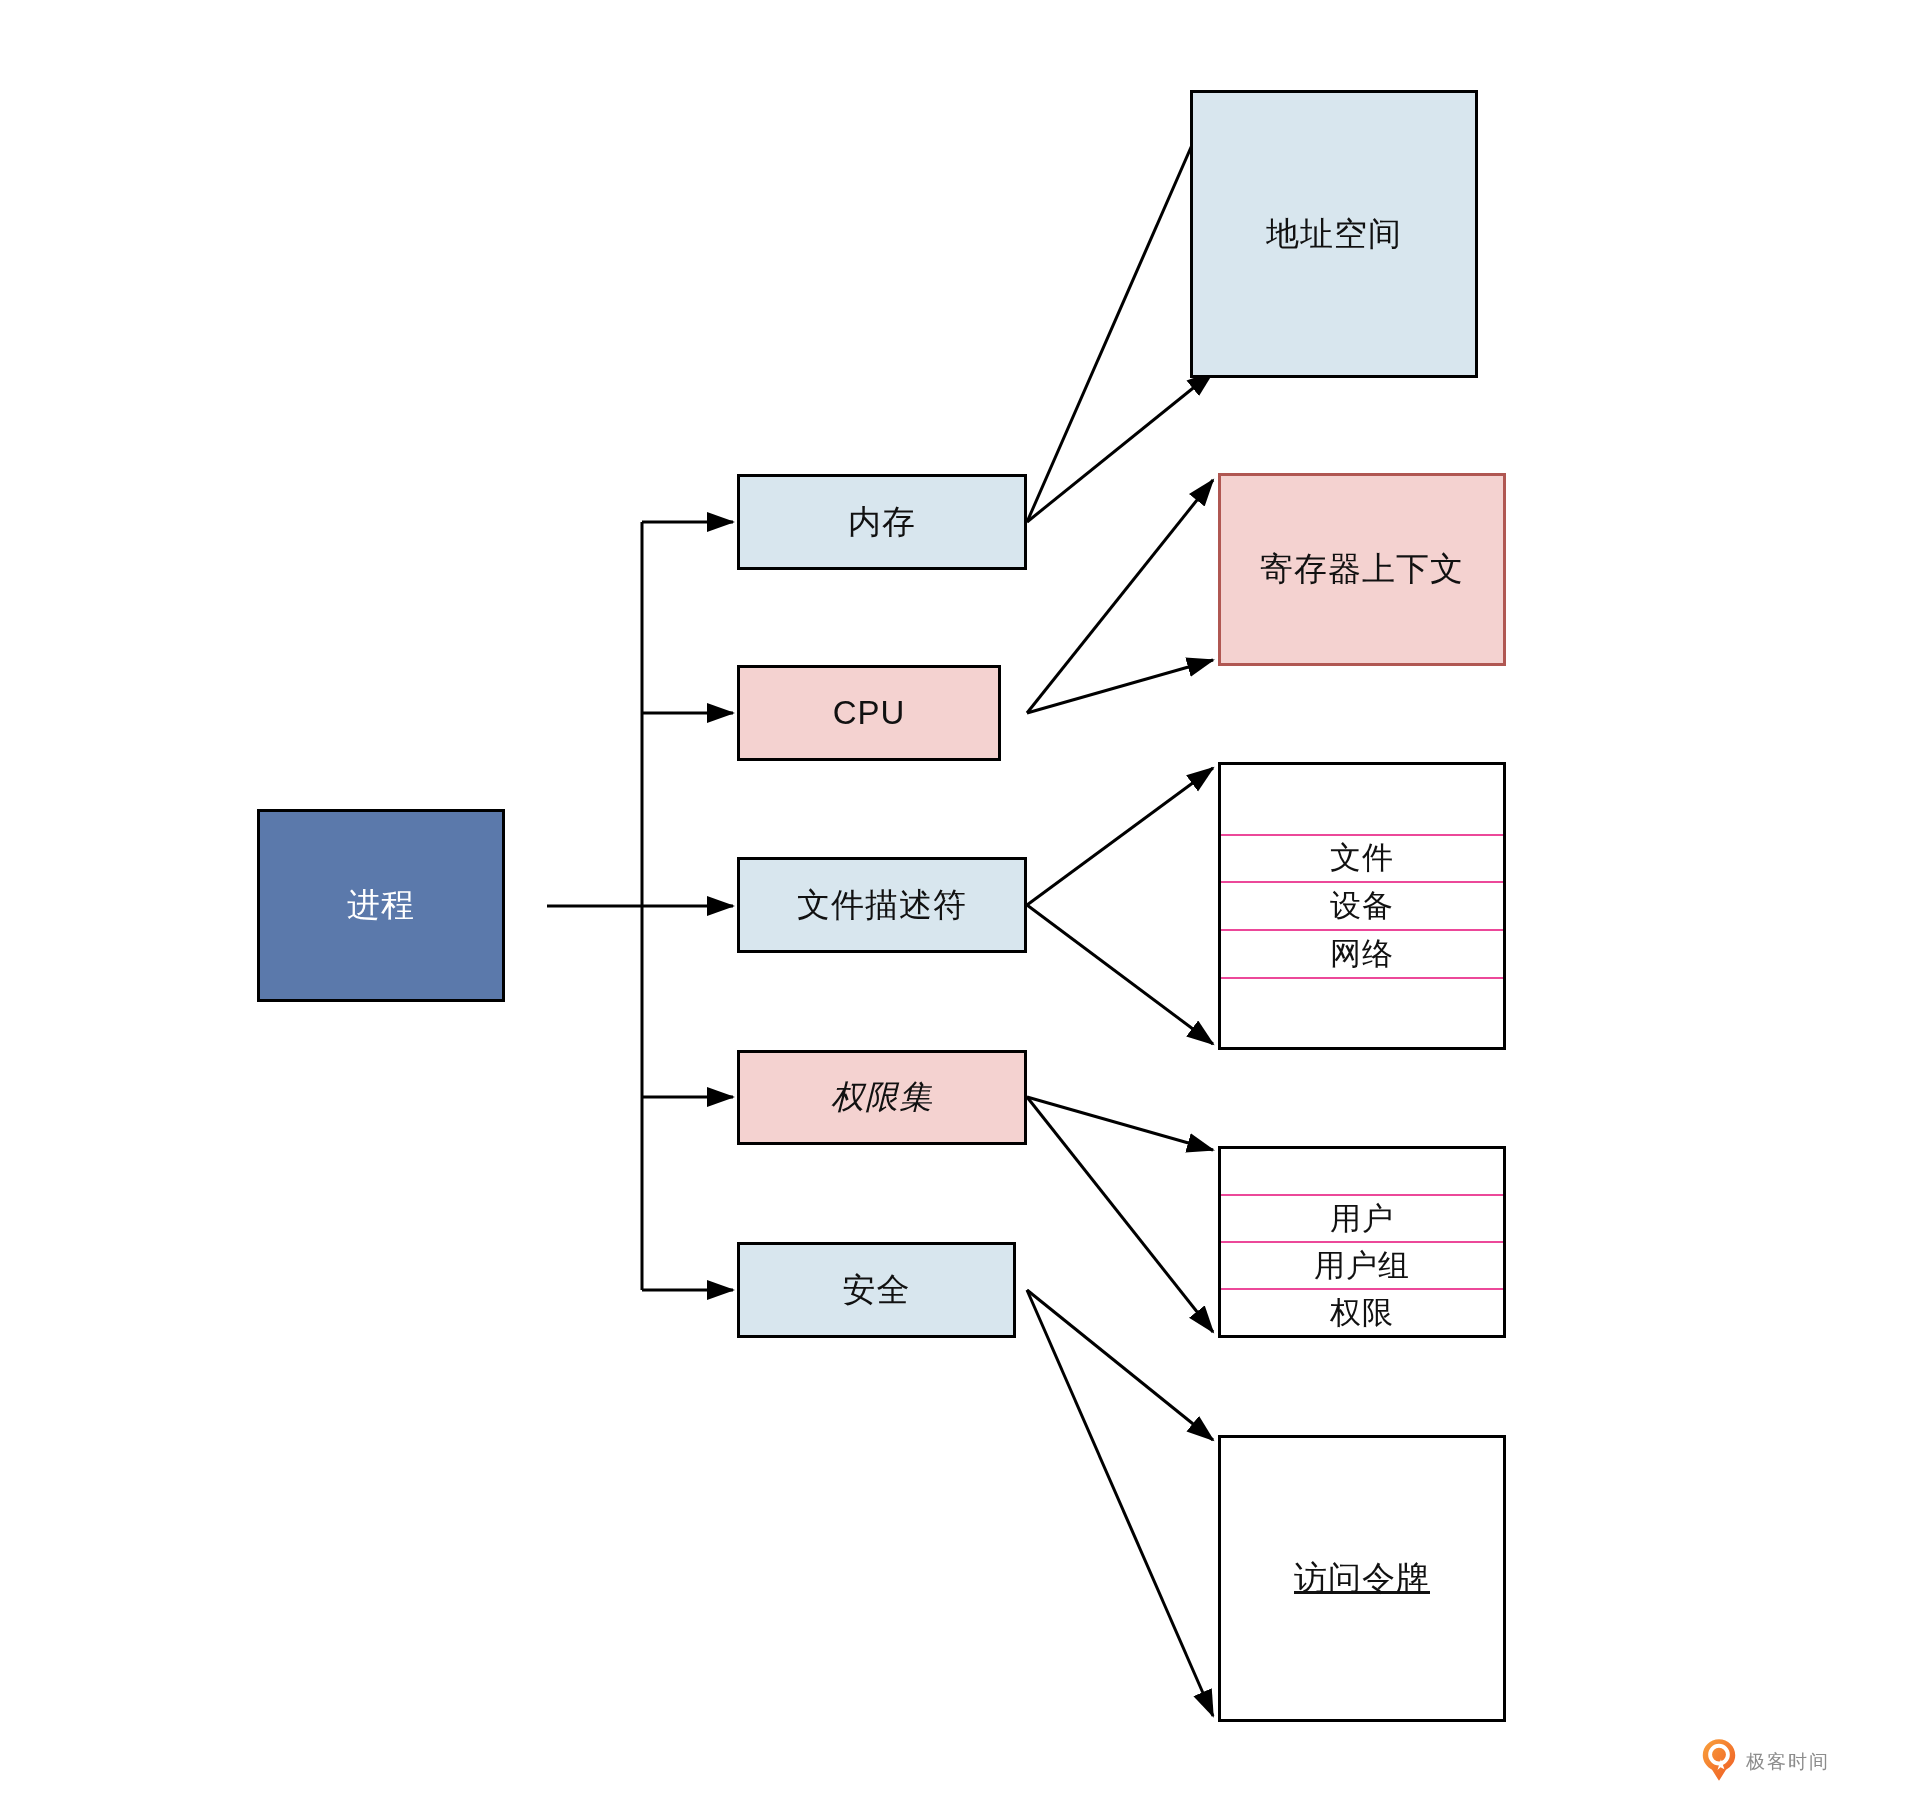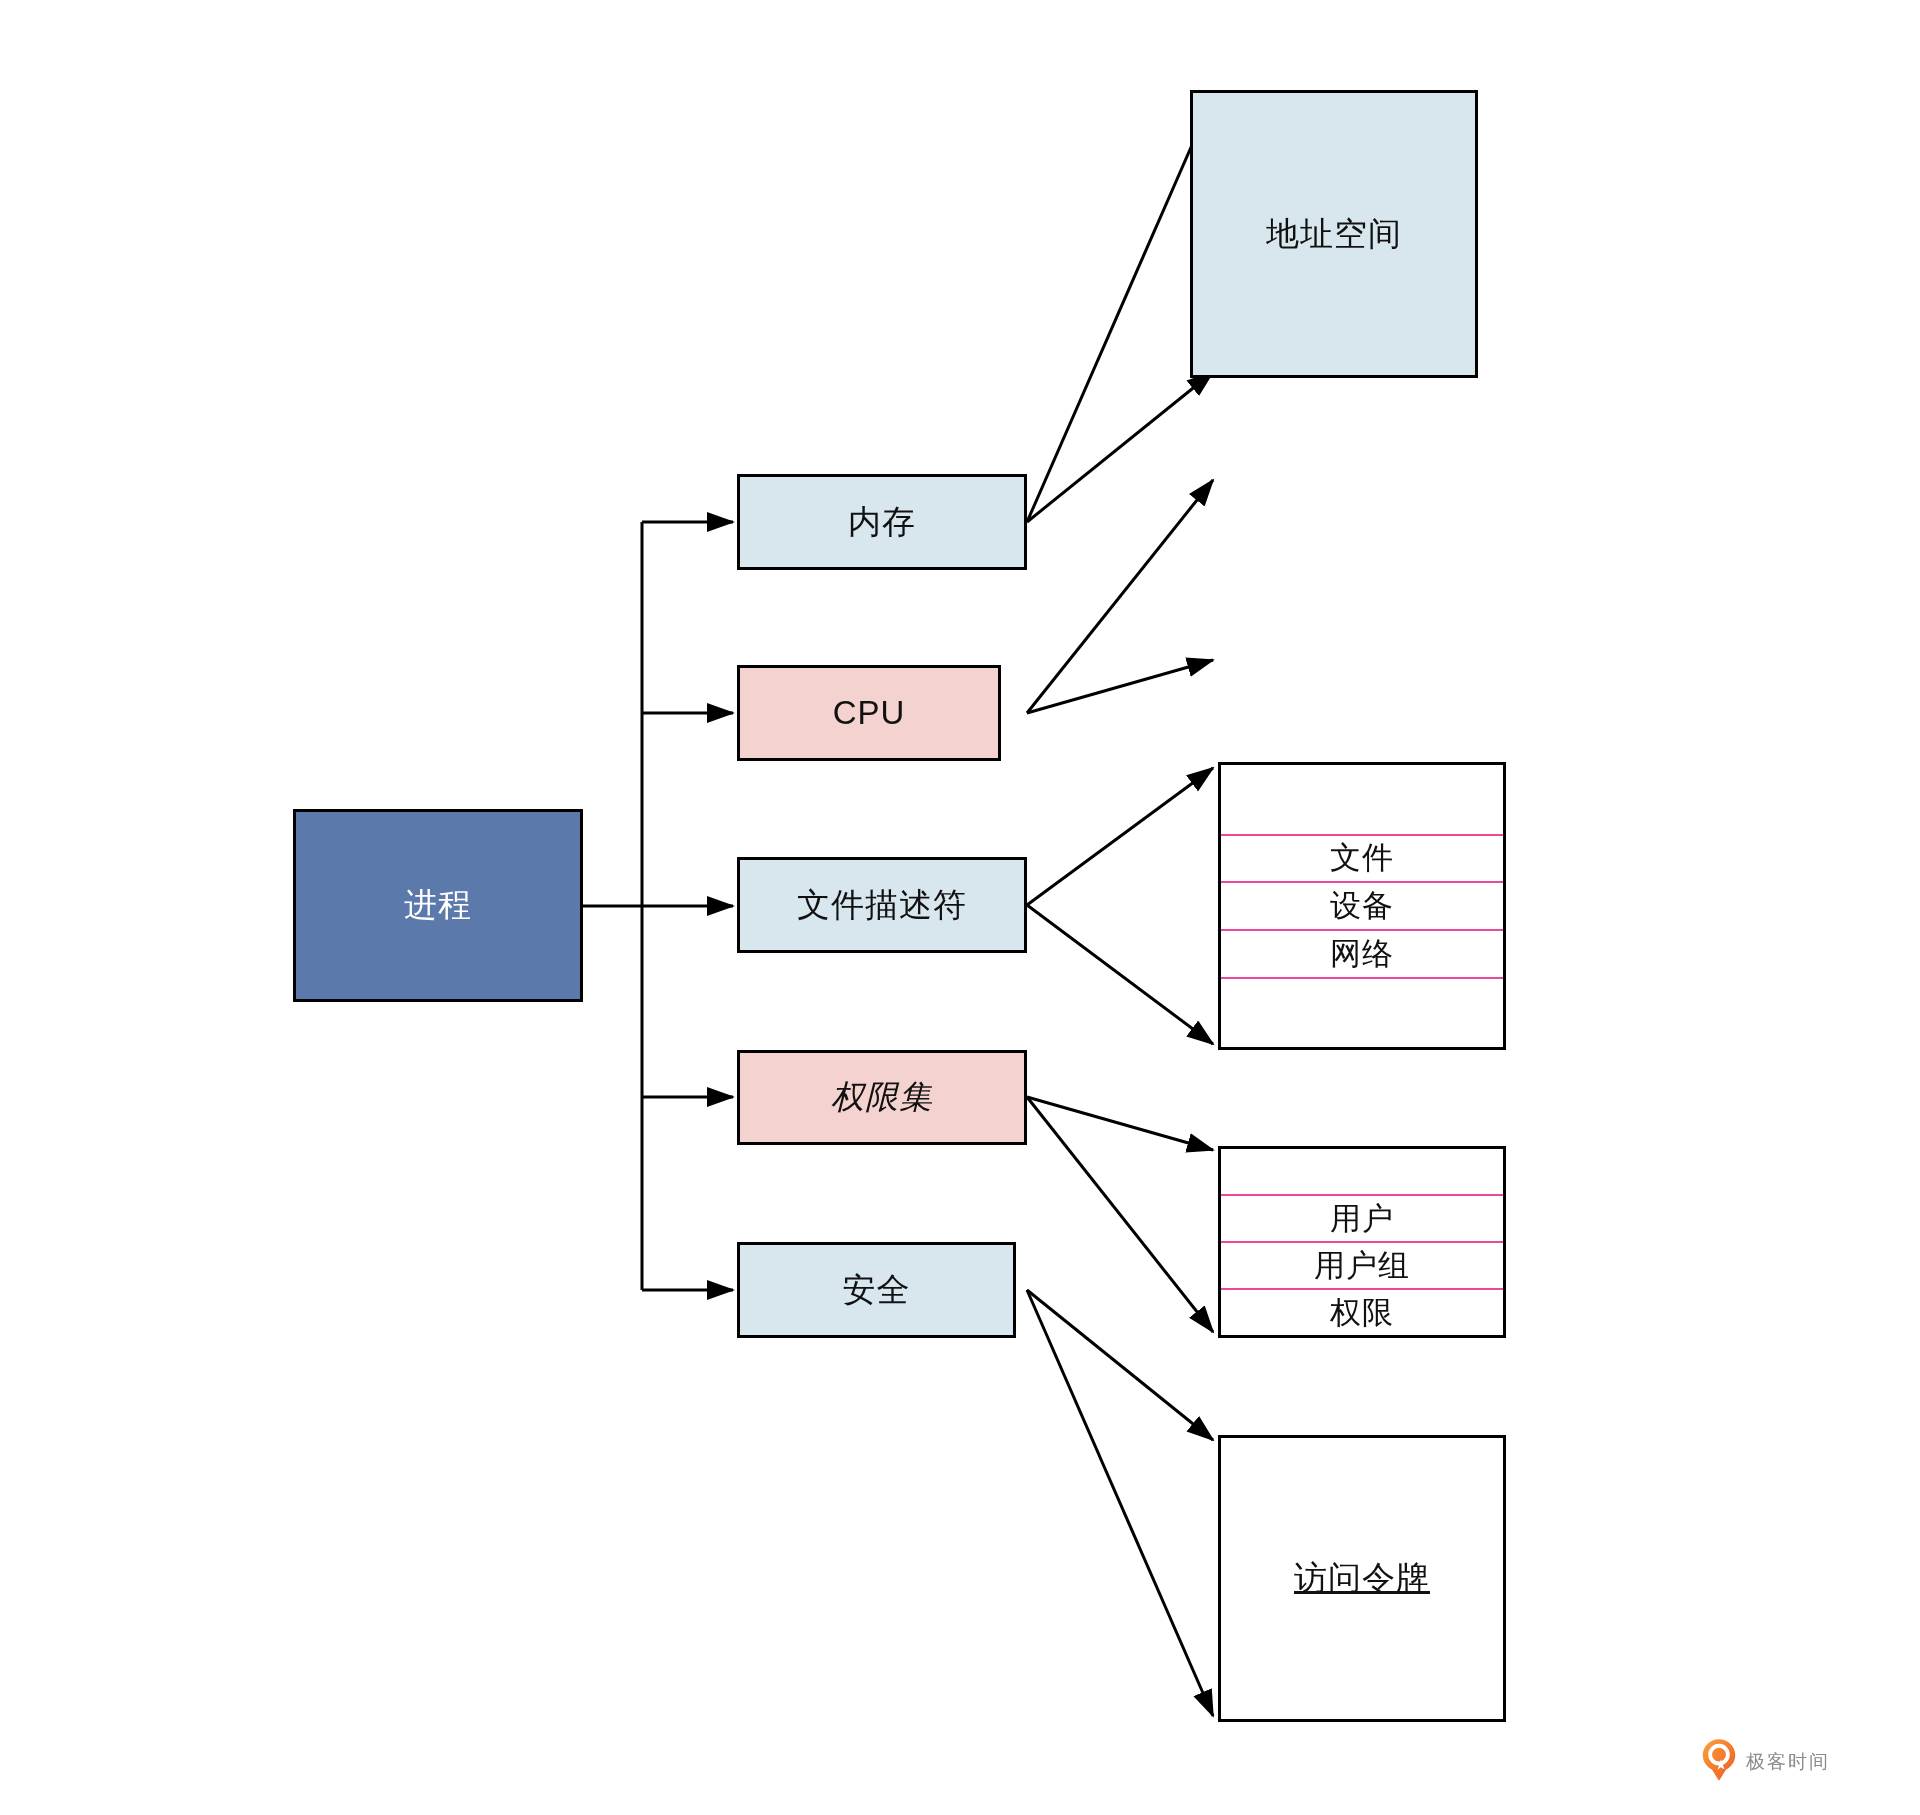--- a/index.html
+++ b/index.html
@@ -14,21 +14,21 @@
     position:absolute; box-sizing:border-box;
     border:3px solid #000000;
     display:flex; align-items:center; justify-content:center;
     font-size:33px; color:#111111; letter-spacing:1px;
   }
   .fill-dark  { background:#5b79ab; color:#ffffff; }
   .fill-blue  { background:#d8e6ee; }
   .fill-pink  { background:#f4d2d0; }
   .fill-white { background:#ffffff;text-decoration:underline; }
 
-  #node-process  { left:257px;  top:809px;  width:290px; height:193px;margin-left:36px; }
+  #node-process  { left:257px;  top:809px;  width:248px; height:193px; }
   #node-memory   { left:737px;  top:474px;  width:290px; height:96px; }
   #node-cpu      { left:737px;  top:665px;  width:264px; height:96px;text-align:right; }
   #node-fd       { left:737px;  top:857px;  width:290px; height:96px; }
   #node-permset  { left:737px;  top:1050px; width:290px; height:95px;font-style:italic; }
   #node-security { left:737px;  top:1242px; width:279px; height:96px; }
   #node-address  { left:1190px; top:90px;   width:288px; height:288px; }
   #node-regctx   { left:1218px; top:473px;  width:288px; height:193px; border-color:#b05752; }
   #node-token    { left:1218px; top:1435px; width:288px; height:287px; }
 
   .dtable {
@@ -98,20 +98,21 @@
   <div id="node-cpu" class="node fill-pink">CPU</div>
 
   <div id="node-fd" class="node fill-blue">文件描述符</div>
 
   <div id="node-permset" class="node fill-pink">权限集</div>
 
   <div id="node-security" class="node fill-blue">安全</div>
 
   <div id="node-address" class="node fill-blue">地址空间</div>
 
+  <div id="node-regctx" class="node fill-pink">寄存器上下文</div>
 
   <div id="table-fd" class="dtable">
     <div class="row tall"></div>
     <div class="row">文件</div>
     <div class="row">设备</div>
     <div class="row">网络</div>
     <div class="row tall"></div>
   </div>
 
   <div id="table-perm" class="dtable">

